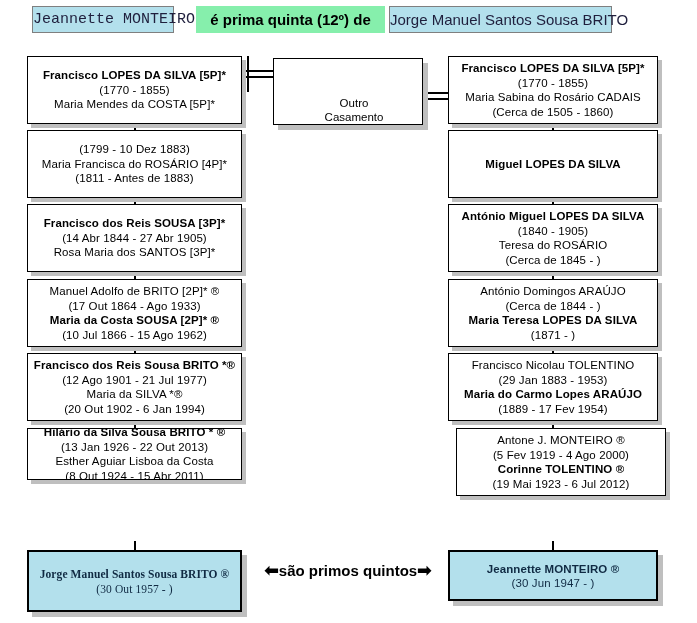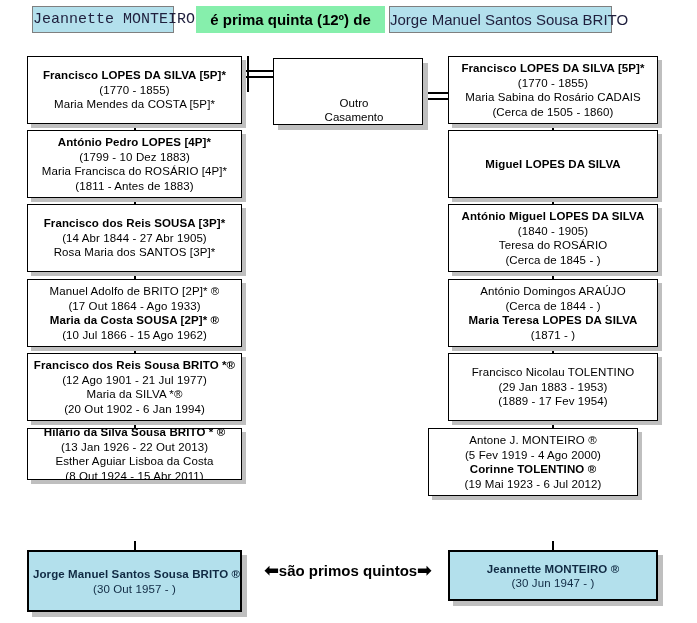--- a/index.html
+++ b/index.html
@@ -182,21 +182,20 @@
 <div id="boxes-layer">
     <div class="pbox" style="left: 27px; top: 56px; width: 215px; height: 68px;">
       <div class="inner">
         <span class="ln b">Francisco LOPES DA SILVA [5P]*</span>
         <span class="ln">(1770 - 1855)</span>
         <span class="ln">Maria Mendes da COSTA [5P]*</span>
       </div>
     </div>
     <div class="pbox" style="left: 27px; top: 130px; width: 215px; height: 68px;">
       <div class="inner">
-        <span class="ln b">António Pedro LOPES [4P]*</span>
         <span class="ln">(1799 - 10 Dez 1883)</span>
         <span class="ln">Maria Francisca do ROSÁRIO [4P]*</span>
         <span class="ln">(1811 - Antes de 1883)</span>
       </div>
     </div>
     <div class="pbox" style="left: 27px; top: 204px; width: 215px; height: 68px;">
       <div class="inner">
         <span class="ln b">Francisco dos Reis SOUSA [3P]*</span>
         <span class="ln">(14 Abr 1844 - 27 Abr 1905)</span>
         <span class="ln">Rosa Maria dos SANTOS [3P]*</span>
@@ -219,21 +218,21 @@
       </div>
     </div>
     <div class="pbox" style="left: 27px; top: 428px; width: 215px; height: 52px;">
       <div class="inner">
         <span class="ln b">Hilário da Silva Sousa BRITO * ®</span>
         <span class="ln">(13 Jan 1926 - 22 Out 2013)</span>
         <span class="ln">Esther Aguiar Lisboa da Costa</span>
         <span class="ln">(8 Out 1924 - 15 Abr 2011)</span>
       </div>
     </div>
-    <div class="pbox cbox" style="left: 27px; top: 550px; width: 215px; height: 62px;">
+    <div class="pbox cbox" style="left: 27px; top: 550px; width: 215px; height: 62px; font-family: Liberation Serif, serif;">
       <div class="inner">
         <span class="ln b">Jorge Manuel Santos Sousa BRITO ®</span>
         <span class="ln">(30 Out 1957 -           )</span>
       </div>
     </div>
     <div class="pbox" style="left: 448px; top: 56px; width: 210px; height: 68px;">
       <div class="inner">
         <span class="ln b">Francisco LOPES DA SILVA [5P]*</span>
         <span class="ln">(1770 - 1855)</span>
         <span class="ln">Maria Sabina do Rosário CADAIS</span>
@@ -258,24 +257,25 @@
         <span class="ln">António Domingos ARAÚJO</span>
         <span class="ln">(Cerca de 1844 -        )</span>
         <span class="ln b">Maria Teresa LOPES DA SILVA</span>
         <span class="ln">(1871 -          )</span>
       </div>
     </div>
     <div class="pbox" style="left: 448px; top: 353px; width: 210px; height: 68px;">
       <div class="inner">
         <span class="ln">Francisco Nicolau TOLENTINO</span>
         <span class="ln">(29 Jan 1883 - 1953)</span>
+        <span class="ln b">Maria do Carmo Lopes ARAÚJO</span>
         <span class="ln">(1889 - 17 Fev 1954)</span>
       </div>
     </div>
-    <div class="pbox" style="left: 428px; top: 428px; width: 210px; height: 68px;">
+    <div class="pbox" style="left: 456px; top: 428px; width: 210px; height: 68px;">
       <div class="inner">
         <span class="ln">Antone J. MONTEIRO ®</span>
         <span class="ln">(5 Fev 1919 - 4 Ago 2000)</span>
         <span class="ln b">Corinne TOLENTINO ®</span>
         <span class="ln">(19 Mai 1923 - 6 Jul 2012)</span>
       </div>
     </div>
     <div class="pbox cbox" style="left: 448px; top: 550px; width: 210px; height: 51px;">
       <div class="inner">
         <span class="ln b">Jeannette MONTEIRO ®</span>

